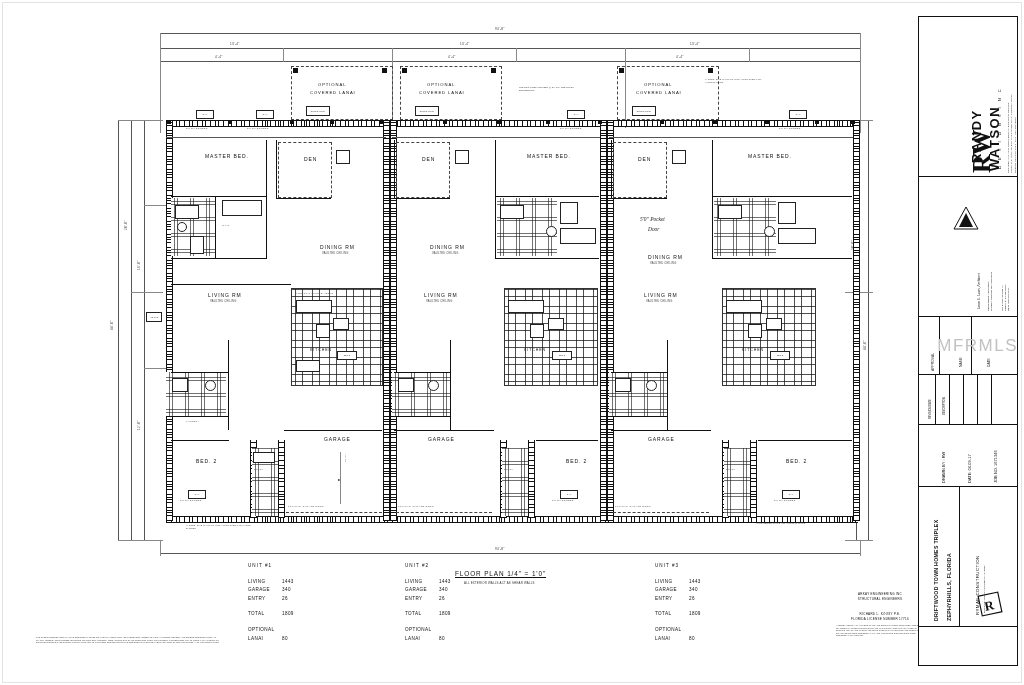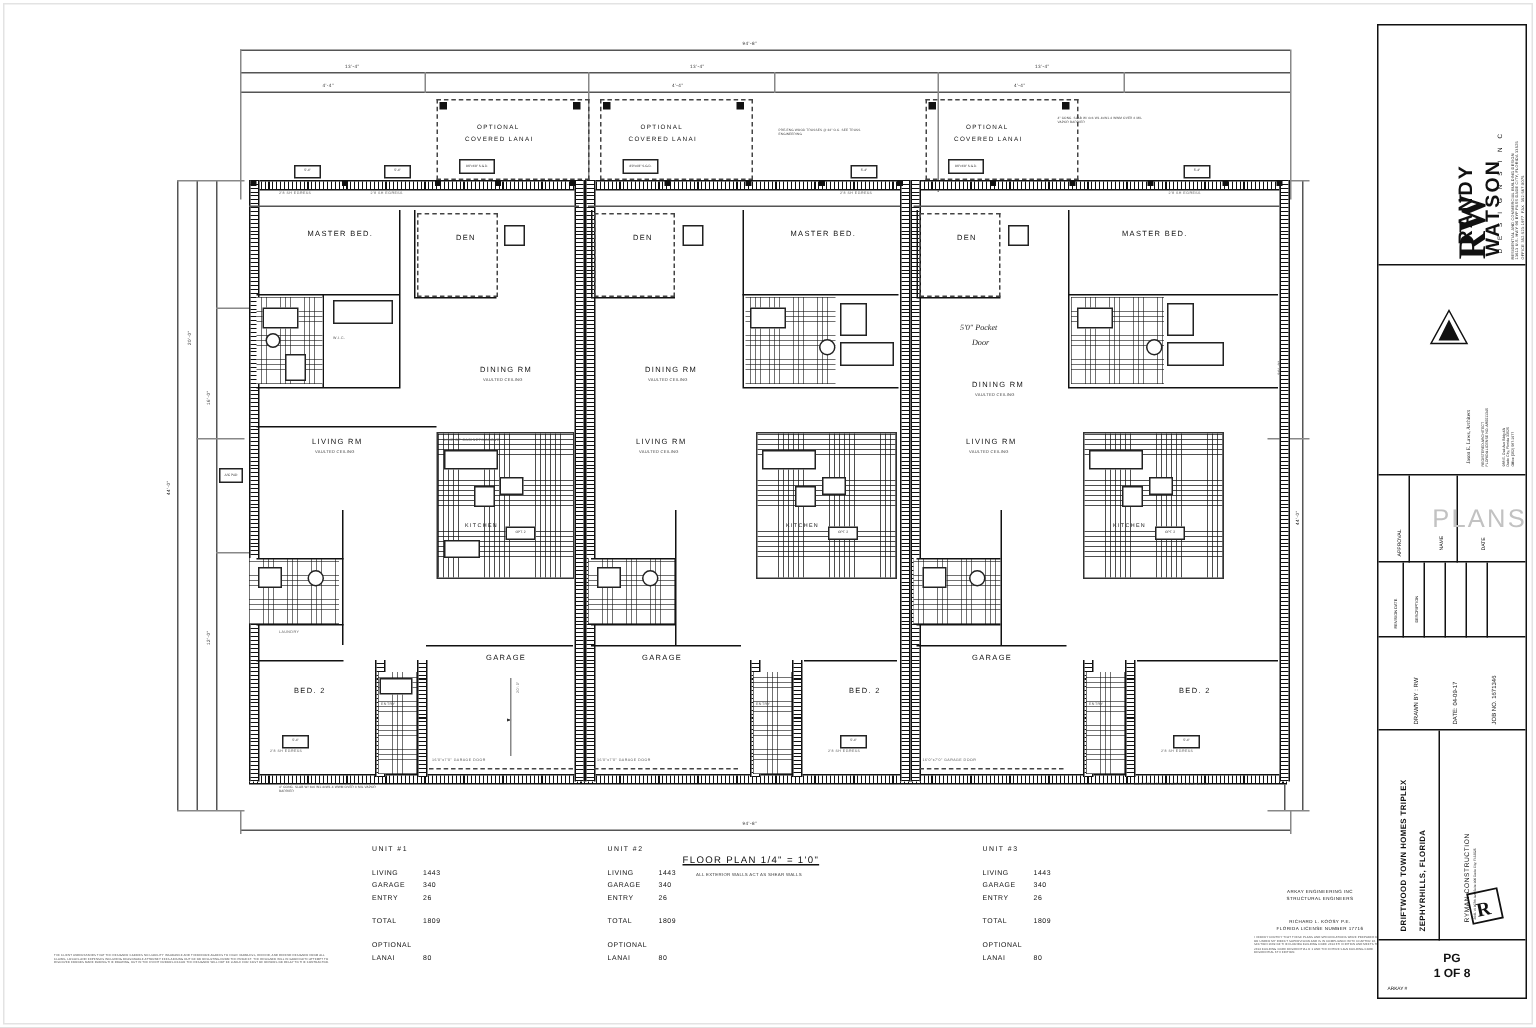--- a/index.html
+++ b/index.html
@@ -89,21 +89,21 @@
   .arrow:after{content:"";position:absolute;right:-1px;top:-1.5px;border-left:3px solid #333;border-top:1.8px solid transparent;border-bottom:1.8px solid transparent;}
 
   .hand{position:absolute;font-family:"Liberation Serif",serif;font-size:5.4px;color:#222;font-style:italic;}
 </style>
 </head>
 <body>
 
 <div id="sheet">
   <div id="paper-edge"></div>
 
-  <div id="wm">PLANS</div>
+  <div id="wm">MFRMLS</div>
 
   <div id="plan" class="blk" style="left:0;top:0;width:905px;height:685px;">
 
     <div class="ln hl thin" style="left:160px;top:33px;width:700px;"></div>
     <div class="ln hl thin" style="left:160px;top:48px;width:700px;"></div>
     <div class="ln hl thin" style="left:160px;top:61px;width:700px;"></div>
     <div class="ln vl vthin" style="left:160px;top:33px;height:100px;"></div>
     <div class="ln vl vthin" style="left:860px;top:33px;height:100px;"></div>
     <div class="ln vl vthin" style="left:392px;top:48px;height:80px;"></div>
     <div class="ln vl vthin" style="left:625px;top:48px;height:80px;"></div>
@@ -549,19 +549,14 @@
       <div class="vtxt" style="left:14px;top:134px;transform:rotate(-90deg);font-size:5.2px;font-weight:bold;letter-spacing:.3px;">DRIFTWOOD TOWN HOMES TRIPLEX</div>
       <div class="vtxt" style="left:27px;top:134px;transform:rotate(-90deg);font-size:5.2px;font-weight:bold;letter-spacing:.3px;">ZEPHYRHILLS, FLORIDA</div>
       <div class="vtxt" style="left:56px;top:128px;transform:rotate(-90deg);font-size:4.4px;letter-spacing:.4px;">RYMAN CONSTRUCTION</div>
       <div class="vtxt" style="left:64px;top:126px;transform:rotate(-90deg);font-size:2.2px;">3641 W 107th Ave Suite 100 Dade City, Fl 33525</div>
       <svg width="26" height="26" viewBox="0 0 26 26" style="position:absolute;left:58px;top:104px;transform:rotate(-12deg);">
         <rect x="3" y="3" width="20" height="20" fill="none" stroke="#111" stroke-width="1.2"></rect>
         <text x="7" y="19" font-family="Liberation Serif, serif" font-size="13" font-weight="bold" fill="#111">R</text>
       </svg>
     </div>
 
-    <div class="tbrow" style="top:610px;height:38px;border-bottom:none;">
-      <div style="position:absolute;left:0;right:0;top:7px;text-align:center;font-size:8px;font-weight:bold;color:#111;">PG</div>
-      <div style="position:absolute;left:0;right:0;top:17px;text-align:center;font-size:8px;font-weight:bold;color:#111;">1 OF 8</div>
-      <div style="position:absolute;left:6px;top:30px;font-size:3.2px;color:#111;">ARKAY #</div>
-    </div>
   </div>
 </div>
 
 </body></html>

